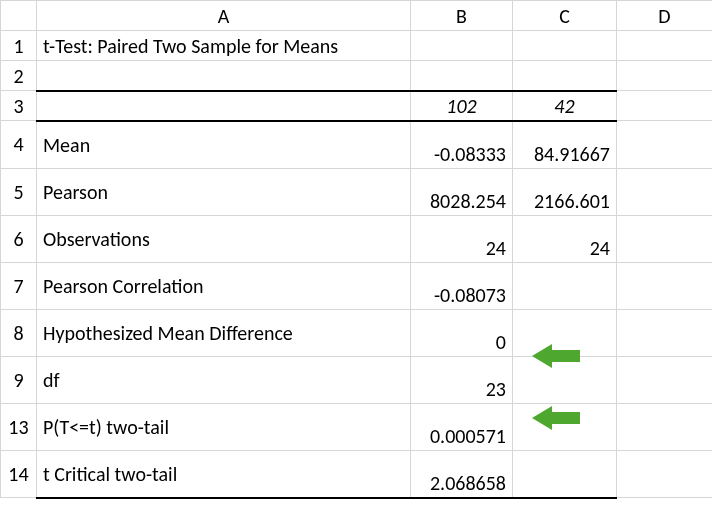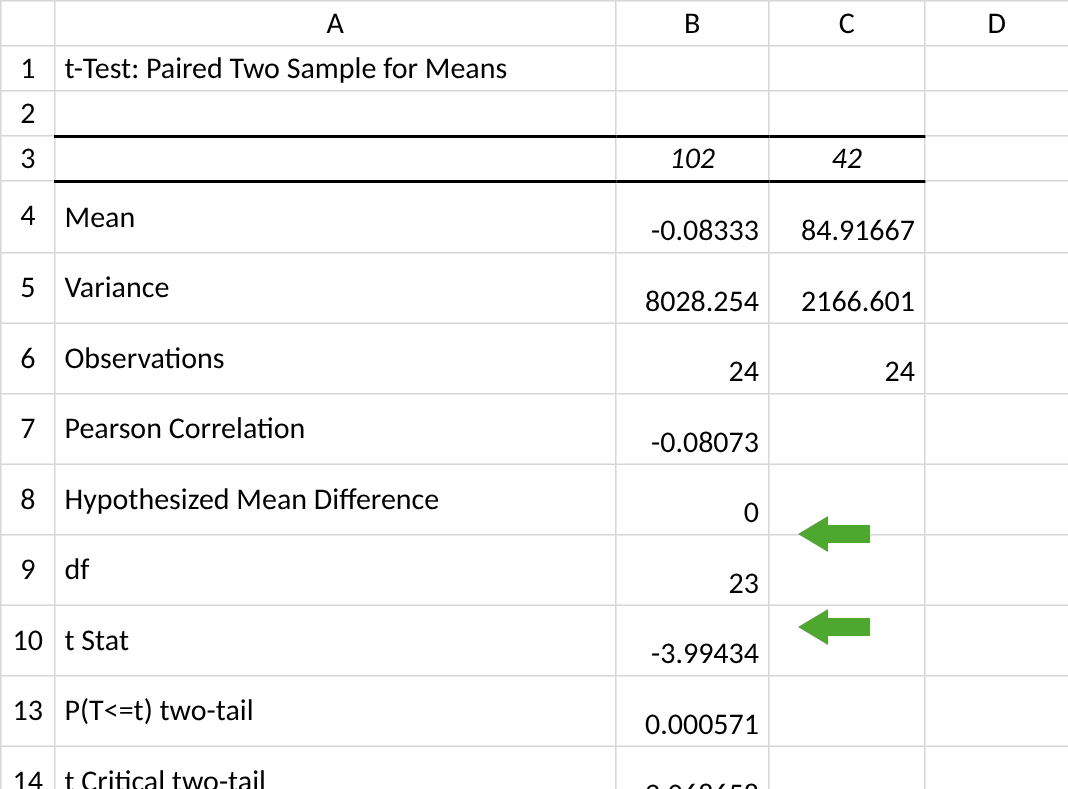--- a/index.html
+++ b/index.html
@@ -145,21 +145,21 @@
             <div class="cell right">84.91667</div>
           </td>
     <td></td>
   </tr>
 
   <tr>
     <th class="rowhdr">
             <div class="cell center">5</div>
           </th>
     <td>
-            <div class="cell left">Variance</div>
+            <div class="cell left">Pearson</div>
           </td>
     <td>
             <div class="cell right">8028.254</div>
           </td>
     <td>
             <div class="cell right">2166.601</div>
           </td>
     <td></td>
   </tr>
 
@@ -214,33 +214,20 @@
     <td>
             <div class="cell left">df</div>
           </td>
     <td>
             <div class="cell right">23</div>
           </td>
     <td></td>
     <td></td>
   </tr>
 
-  <tr>
-    <th class="rowhdr">
-            <div class="cell center">10</div>
-          </th>
-    <td>
-            <div class="cell left">t Stat</div>
-          </td>
-    <td>
-            <div class="cell right">-3.99434</div>
-          </td>
-    <td></td>
-    <td></td>
-  </tr>
 
 
 
   <tr>
     <th class="rowhdr">
             <div class="cell center">13</div>
           </th>
     <td>
             <div class="cell left">P(T&lt;=t) two-tail</div>
           </td>

